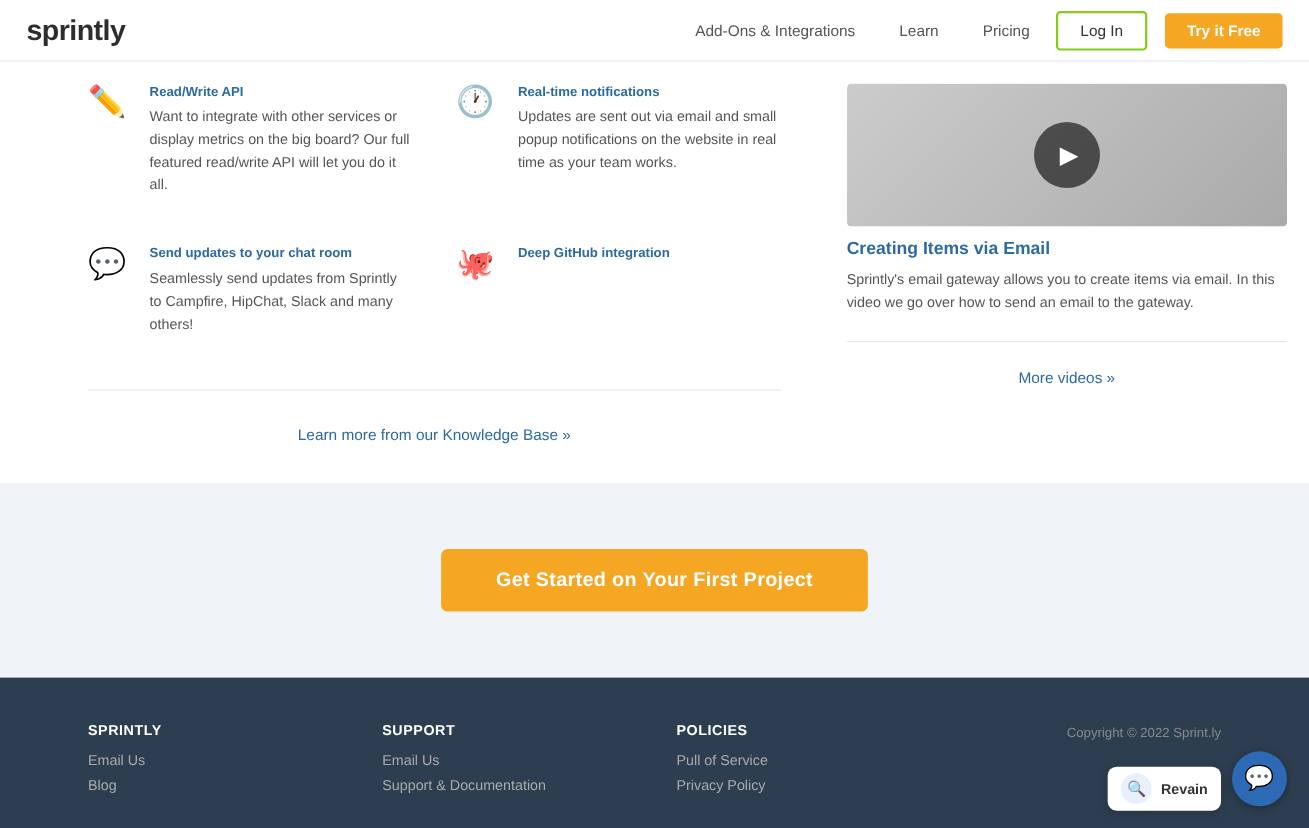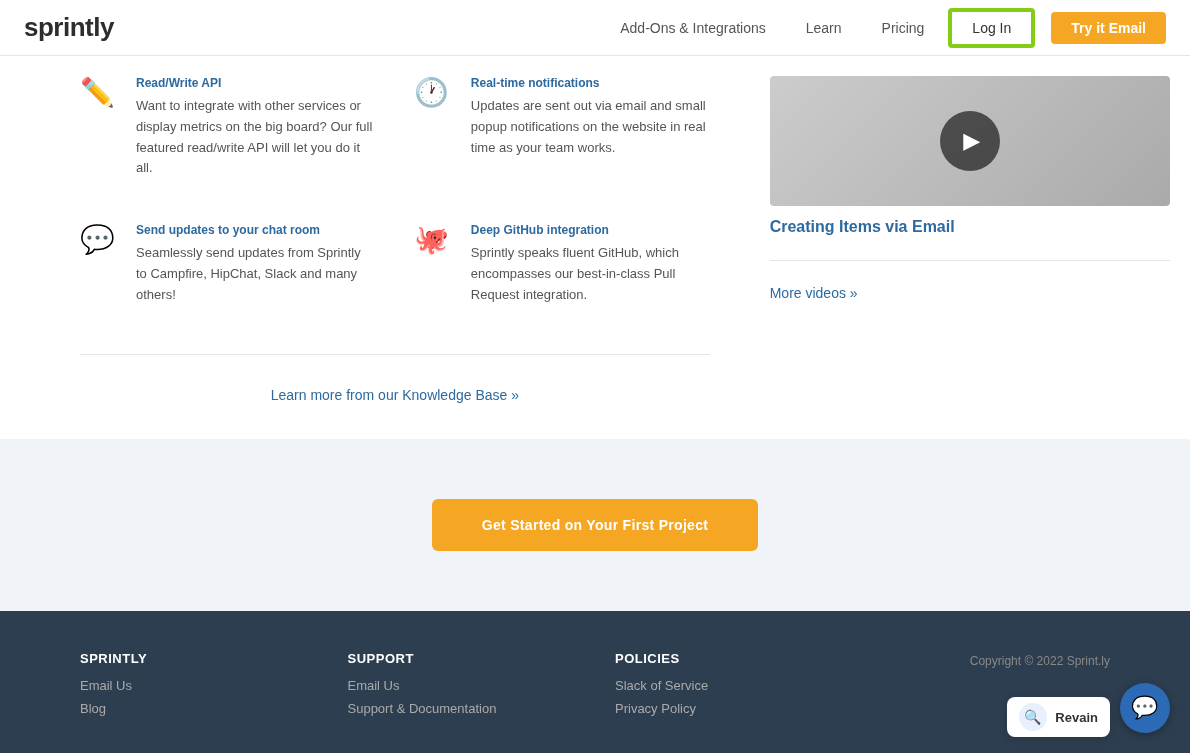--- a/index.html
+++ b/index.html
@@ -13,21 +13,21 @@
       padding: 0 24px; z-index: 100;
     }
     .navbar-logo { display: flex; align-items: center; }
     .logo-text { font-size: 26px; font-weight: 700; color: #2d2d2d; letter-spacing: -0.5px; }
     .navbar-links { display: flex; align-items: center; gap: 8px; }
     .nav-link {
       padding: 8px 16px; font-size: 14px; color: #555; text-decoration: none;
       cursor: pointer;
     }
     .btn-login {
-      padding: 8px 20px; border: 4px solid #84cc16; border-radius: 4px;
+      padding: 8px 20px; border: 2px solid #84cc16; border-radius: 4px;
       background: #fff; color: #333; font-size: 14px; cursor: pointer;
       margin-right: 8px;
     }
     .btn-try {
       padding: 8px 20px; background: #f5a623; border: none; border-radius: 4px;
       color: #fff; font-size: 14px; font-weight: 600; cursor: pointer;
     }
 
     
     .main-content { margin-top: 56px; }
@@ -62,21 +62,21 @@
     .more-links { display: flex; justify-content: center; padding: 8px 0 16px; }
     .more-link { color: #2d6a9f; text-decoration: none; font-size: 14px; }
 
     
     .cta-section {
       background: #f0f4f8; padding: 60px 20px;
       display: flex; align-items: center; justify-content: center;
     }
     .cta-btn {
       background: #f5a623; color: #fff; border: none; border-radius: 6px;
-      font-size: 14px; font-weight: 700; padding: 18px 50px;
+      font-size: 18px; font-weight: 700; padding: 18px 50px;
       cursor: pointer; letter-spacing: 0.3px;
     }
 
     
     .footer { background: #2d3e50; color: #aaa; padding: 40px 80px; }
     .footer-grid { display: grid; grid-template-columns: 1fr 1fr 1fr 1fr; gap: 40px; }
     .footer-col-title { font-size: 13px; font-weight: 700; color: #fff; margin-bottom: 12px; letter-spacing: 0.5px; }
     .footer-link { display: block; color: #aaa; text-decoration: none; font-size: 13px; margin-bottom: 8px; }
     .footer-copyright { color: #888; font-size: 12px; text-align: right; margin-top: 3px; }
 
@@ -115,21 +115,21 @@
 
 <nav class="navbar">
   <div class="navbar-logo">
     <span class="logo-text">sprintly</span>
   </div>
   <div class="navbar-links">
     <a class="nav-link">Add-Ons &amp; Integrations</a>
     <a class="nav-link">Learn</a>
     <a class="nav-link">Pricing</a>
     <button class="btn-login">Log In</button>
-    <button class="btn-try">Try it Email</button>
+    <button class="btn-try">Try it Free</button>
   </div>
 </nav>
 
 <div class="main-content">
   <div class="two-col content-wrapper">
 
     <div class="left-col">
       <div class="features-row">
 
         <div class="feature-item">
@@ -153,44 +153,44 @@
           <div>
             <div class="feature-title">Send updates to your chat room</div>
             <div class="feature-desc">Seamlessly send updates from Sprintly to Campfire, HipChat, Slack and many others!</div>
           </div>
         </div>
 
         <div class="feature-item">
           <div class="feature-icon">🐙</div>
           <div>
             <div class="feature-title">Deep GitHub integration</div>
-            <div class="feature-desc">Sprintly speaks fluent GitHub, which encompasses our best-in-class Pull Request integration.</div>
           </div>
         </div>
 
       </div>
 
       <hr class="divider">
 
       <div class="more-links">
         <a class="more-link">Learn more from our Knowledge Base »</a>
       </div>
     </div>
 
     <div class="right-col">
       <div class="video-thumbnail">
         <div class="video-thumbnail-img">
           <div class="play-btn"></div>
         </div>
       </div>
       <div class="video-title">Creating Items via Email</div>
+      <div class="video-desc">Sprintly's email gateway allows you to create items via email. In this video we go over how to send an email to the gateway.</div>
 
       <hr class="divider">
 
-      <div style="text-align:left;margin-top:21px;">
+      <div style="text-align:center;margin-top:21px;">
         <a class="more-link">More videos »</a>
       </div>
     </div>
 
   </div>
 
   <div class="cta-section">
     <button class="cta-btn">Get Started on Your First Project</button>
   </div>
 
@@ -206,21 +206,21 @@
 
       <div>
         <div class="footer-col-title">SUPPORT</div>
         <a class="footer-link">Email Us</a>
         <a class="footer-link">Support &amp; Documentation</a>
 
       </div>
 
       <div>
         <div class="footer-col-title">POLICIES</div>
-        <a class="footer-link">Slack of Service</a>
+        <a class="footer-link">Pull of Service</a>
         <a class="footer-link">Privacy Policy</a>
       </div>
 
       <div>
         <div class="footer-copyright">Copyright © 2022 Sprint.ly</div>
       </div>
 
     </div>
   </footer>
 

